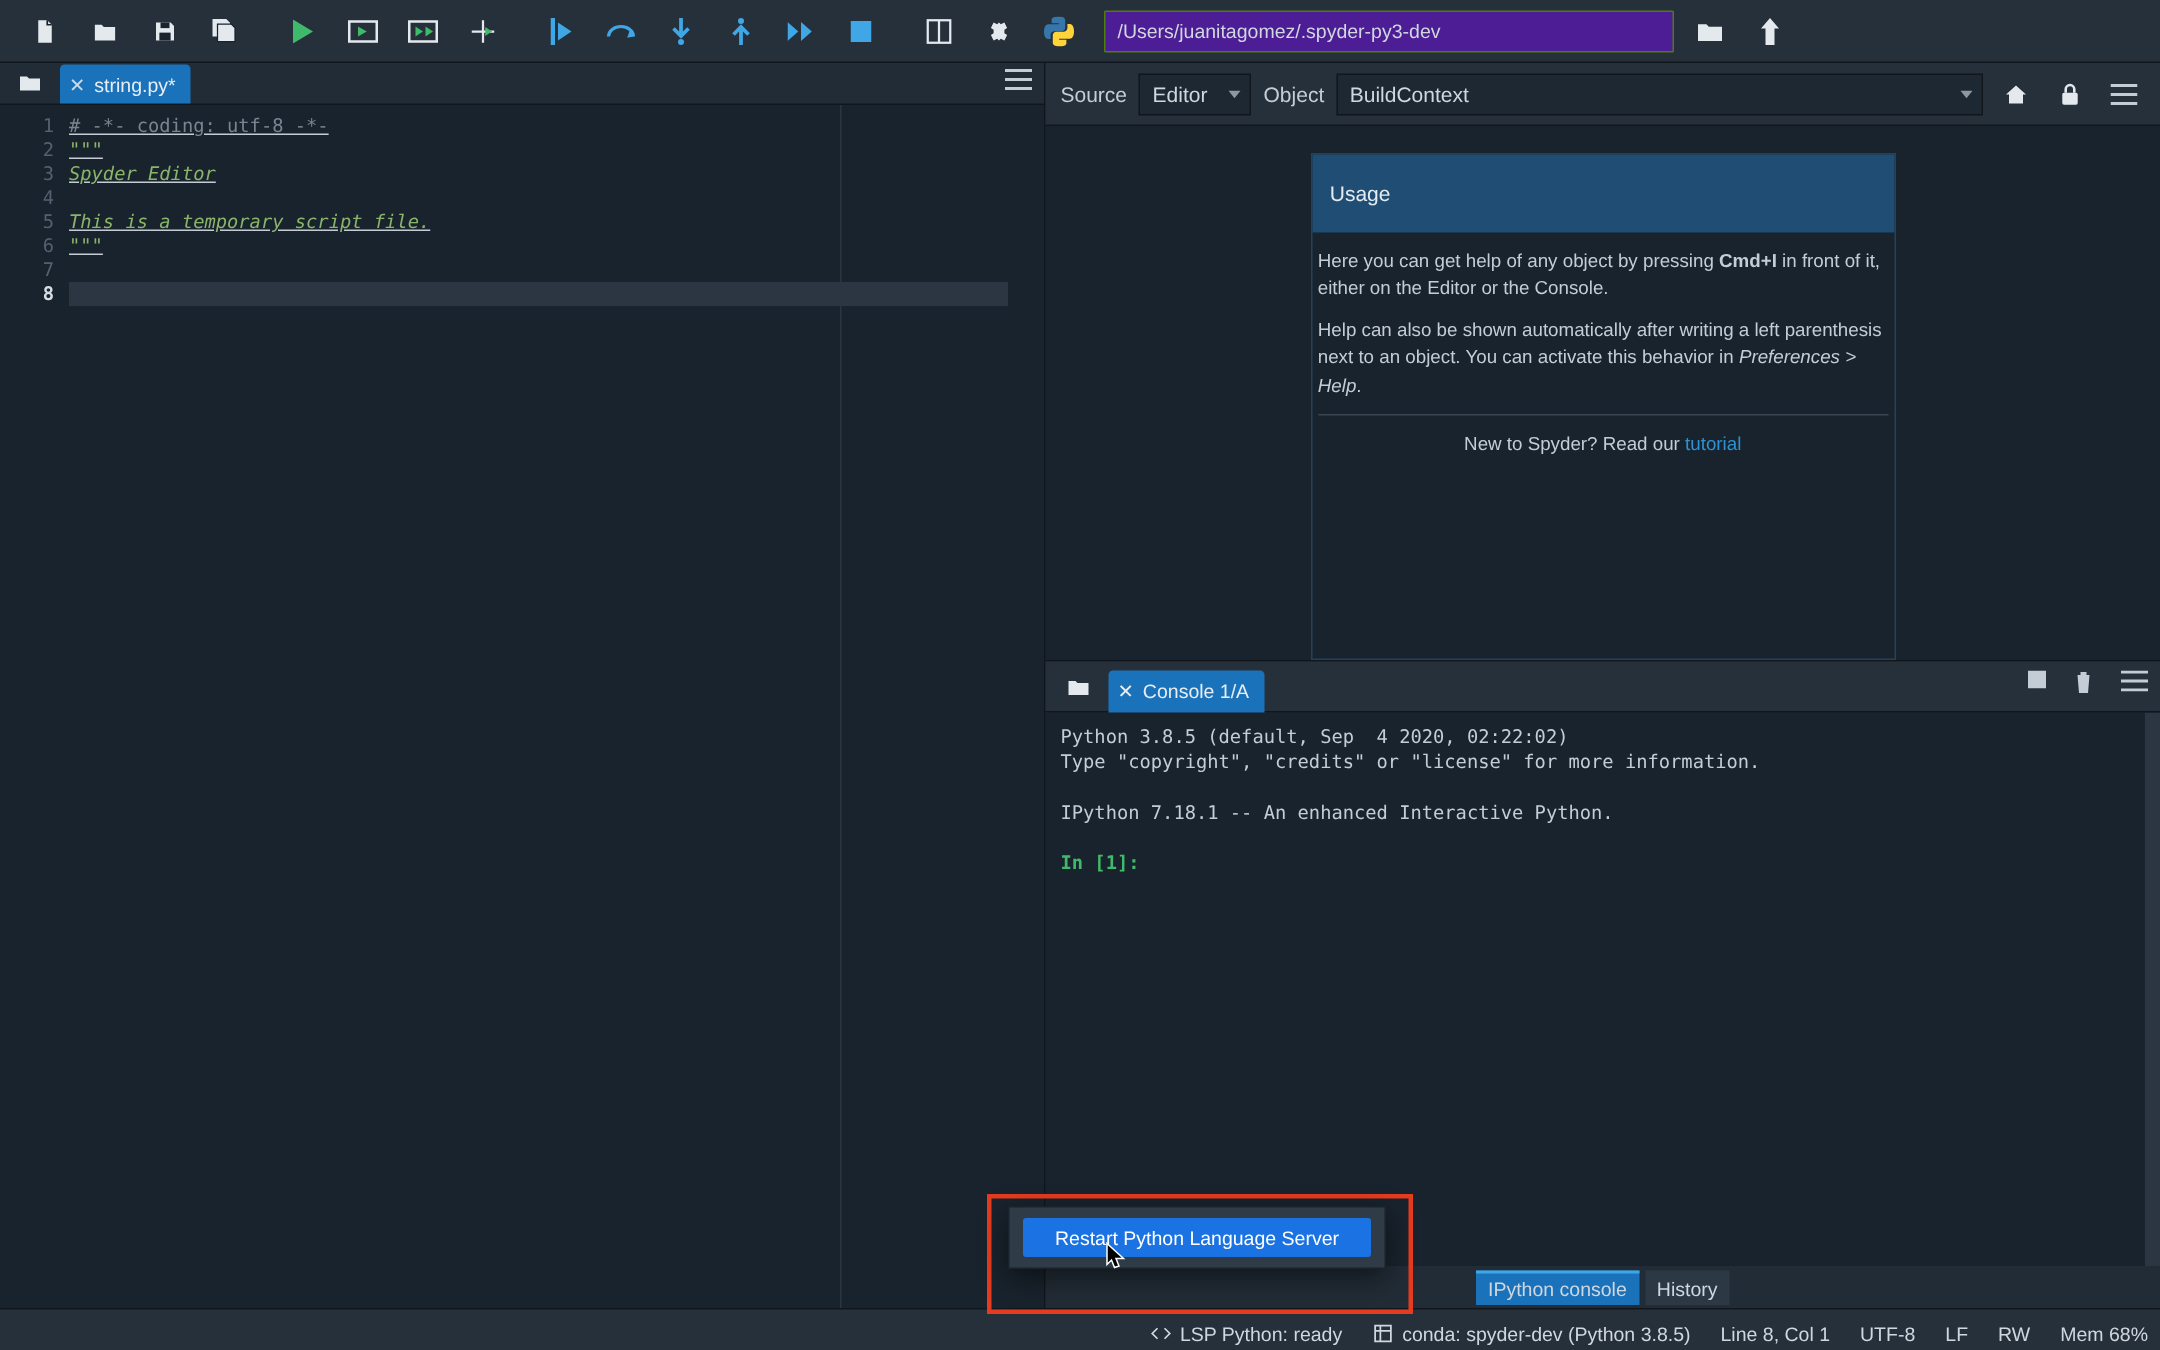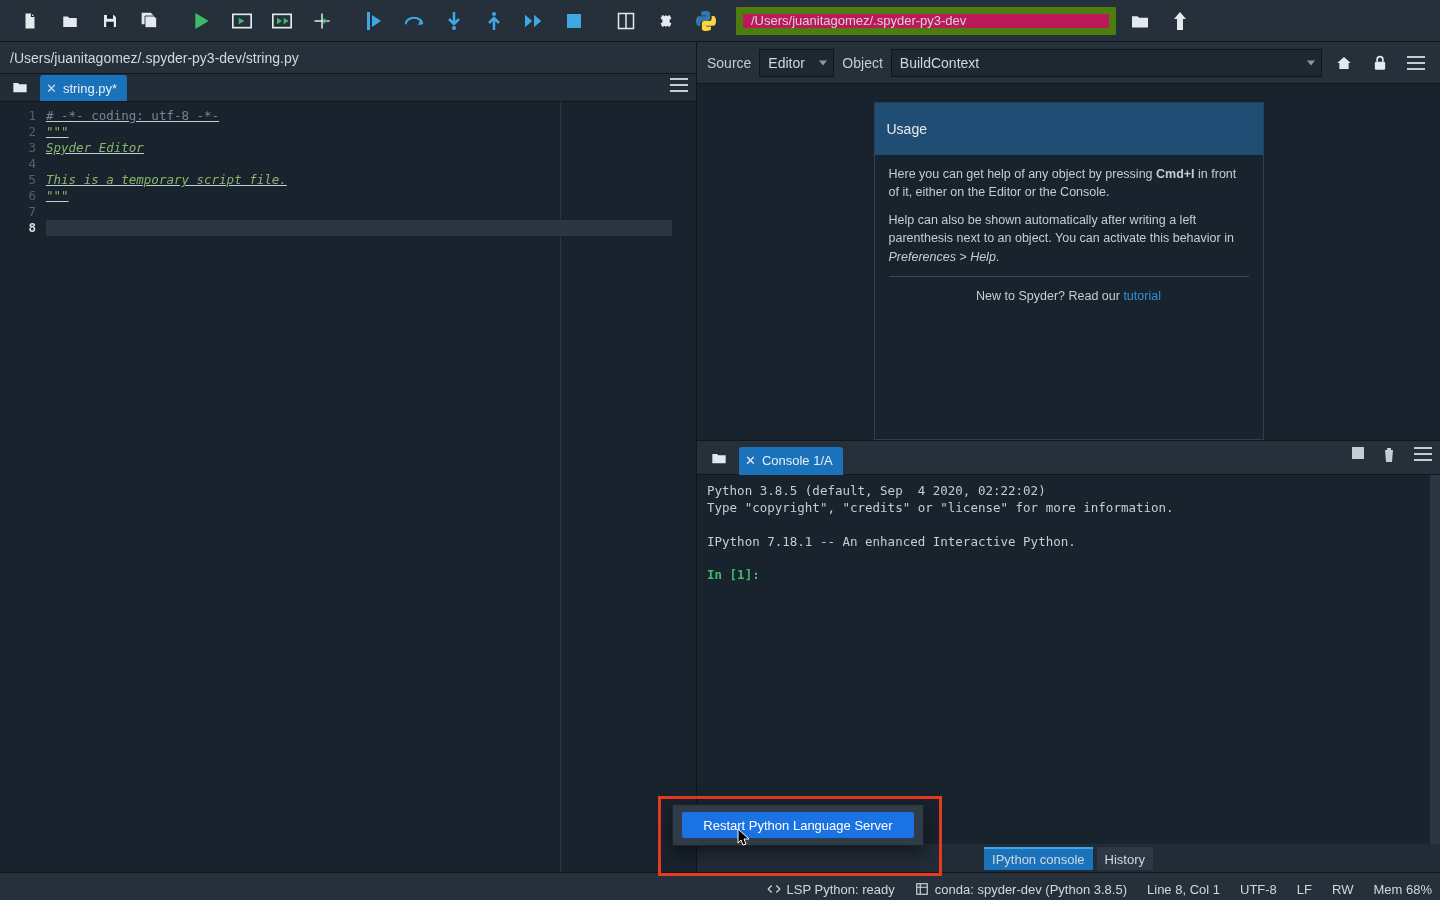--- a/index.html
+++ b/index.html
@@ -27,22 +27,22 @@
     width: 40px; height: 42px;
     display: flex; align-items: center; justify-content: center;
     color: #c4cdd6;
   }
   .tb-icon.blue { color: #3fa7e6; }
   .tb-icon.green { color: #3fba6a; }
   .tb-sep { width: 12px; }
   .workdir {
     flex: 0 0 380px;
     margin-left: 10px;
-    background: #be185d;
-    border: 7px solid #4d7c0f;
+    background: #4c1d95;
+    border: 1px solid #4d7c0f;
     height: 28px;
     display: flex; align-items: center;
     padding: 0 8px;
     font-size: 13px;
     color: #cfd7df;
     border-radius: 1px;
   }
   .tb-right { display:flex; align-items:center; margin-left: 4px; gap: 0; }
 
   
@@ -172,21 +172,21 @@
     width: 390px;
     border: 1px solid #24425b;
   }
   .help-card-title {
     background:#1f4d73;
     padding: 18px 12px;
     font-size: 14px;
     color:#e4ebf1;
   }
   .help-card-body {
-    padding: 10px 14px;
+    padding: 10px 4px;
     font-size: 12.5px;
     color:#c4cdd6;
     line-height: 1.45;
   }
   .help-card-body p { margin-bottom: 10px; }
   .help-card-body em { font-style: italic; }
   .help-card-body hr { border:none; border-top:1px solid #3a4652; margin:10px 0; }
   .help-card-body .tutorial { text-align:center; }
   .help-card-body a { color:#2d92d4; text-decoration:none; }
 
@@ -428,23 +428,20 @@
         <svg width="16" height="18" viewBox="0 0 16 18" fill="#e4e9ee">
           <path d="M8 0l6 7H11v11H5V7H2z"></path>
         </svg>
       </div>
   </div>
 </div>
 
 <div class="main">
 
   <div class="left">
-    <div class="breadcrumb">
-      <span>/Users/juanitagomez/.spyder-py3-dev/string.py</span>
-    </div>
     <div class="ed-tabbar">
       <div class="ed-browse">
           <svg width="16" height="14" viewBox="0 0 24 20" fill="#e4e9ee">
             <path d="M2 4h7l2 2h11v12H2z"></path>
           </svg>
         </div>
       <div class="ed-tab">
         <span class="close">✕</span>
         <span>string.py*</span>
       </div>

